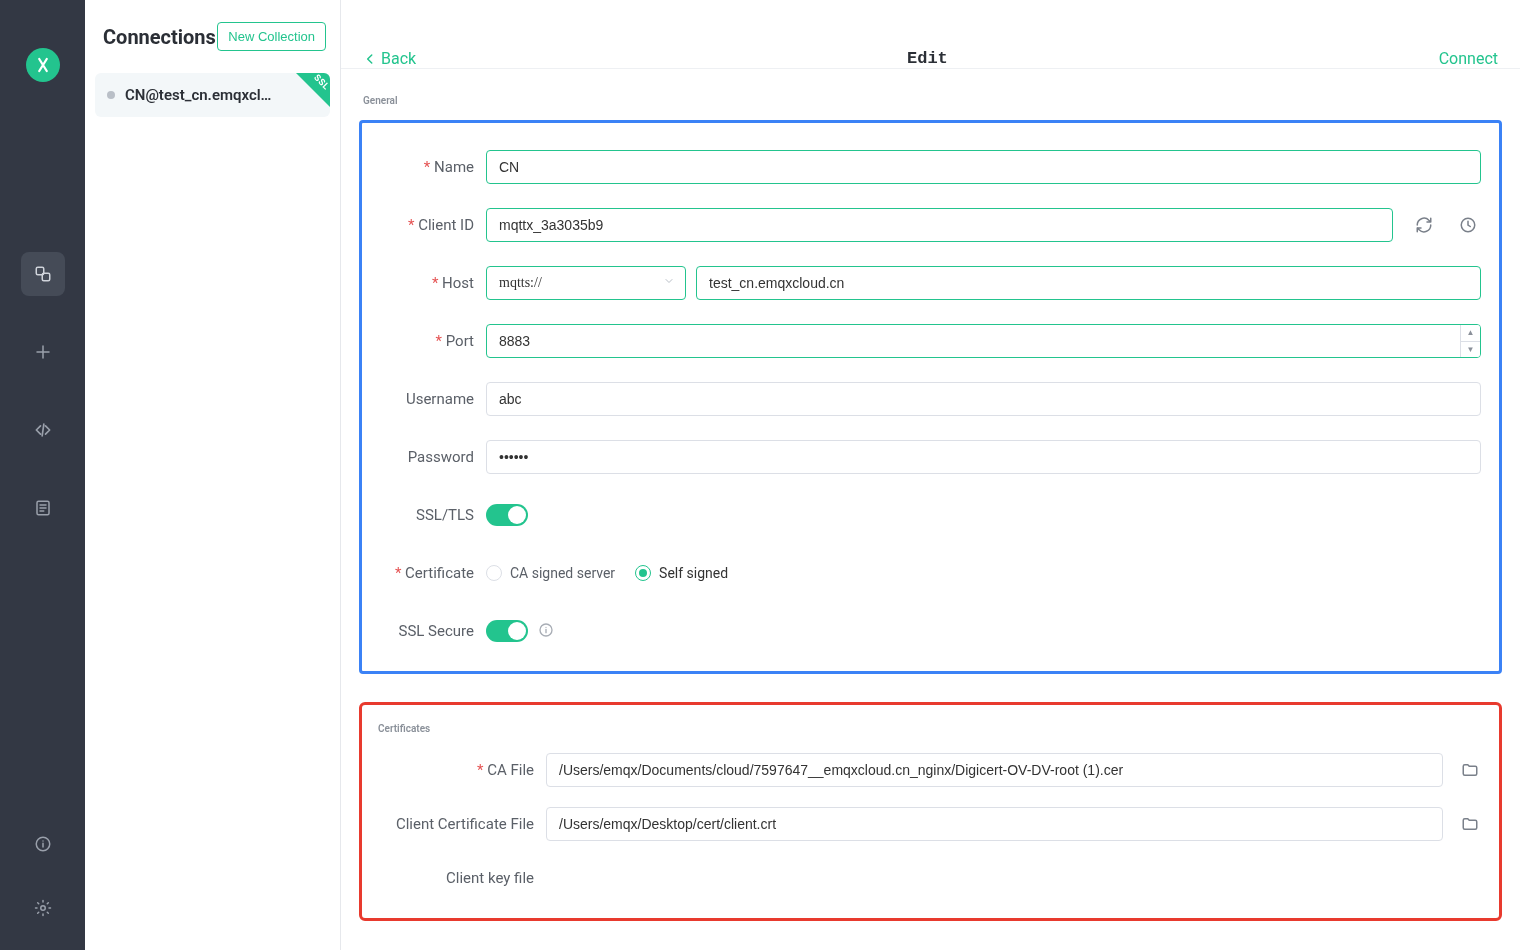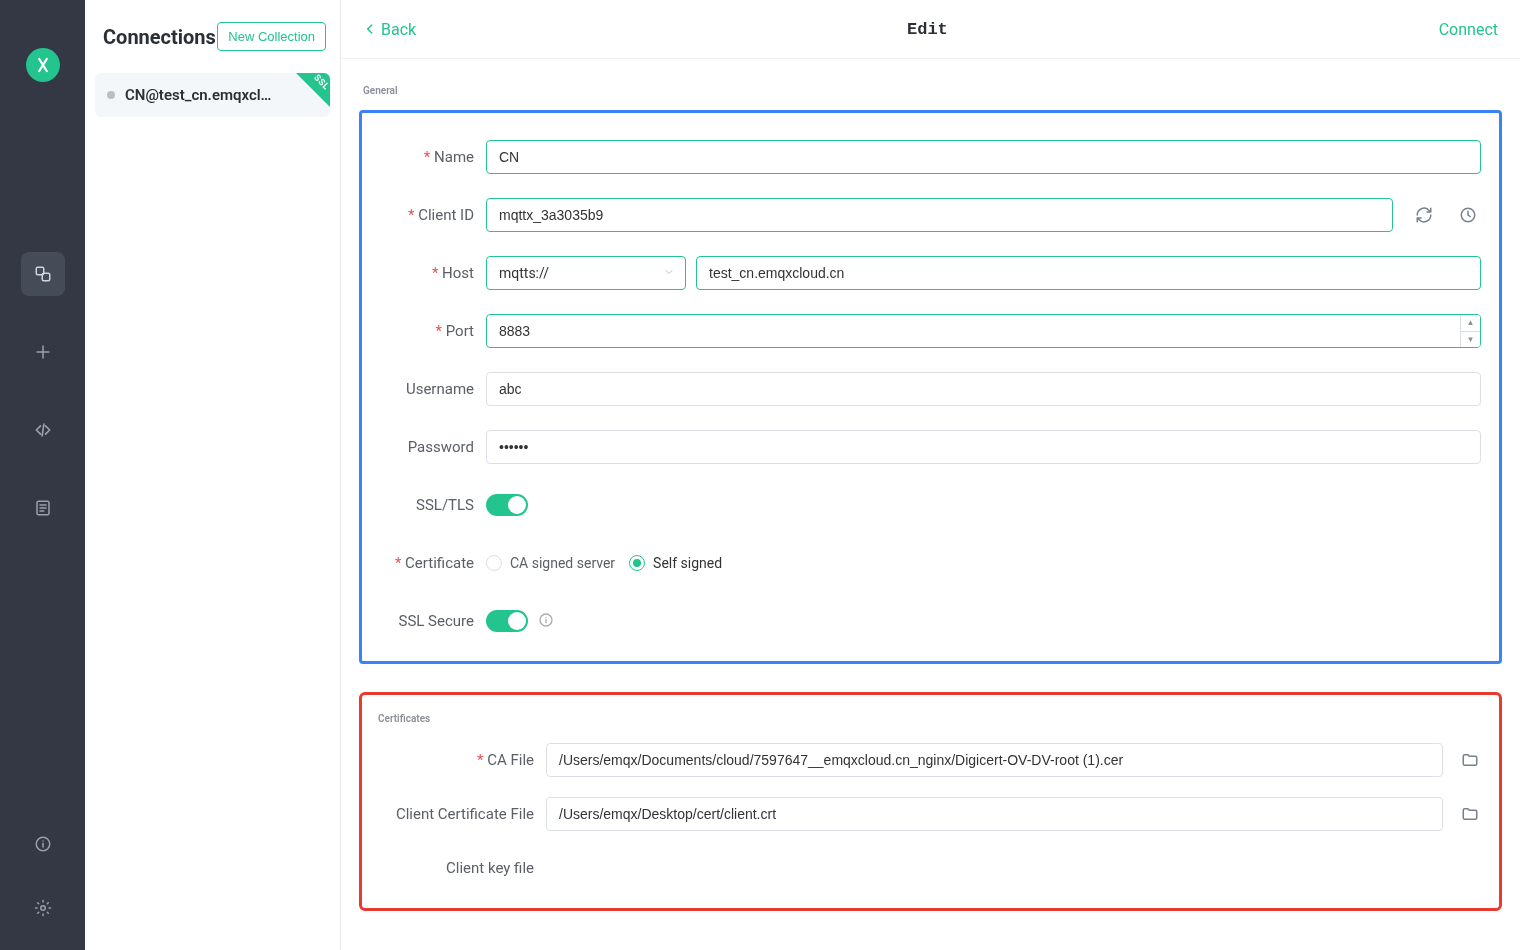--- a/index.html
+++ b/index.html
@@ -93,22 +93,22 @@
   .ssl-corner-text {
     position: absolute; top: 4px; right: 0px;
     transform: rotate(45deg);
     font-size: 9px; font-weight: 700; color: #fff;
     letter-spacing: 0.5px;
   }
 
   
   .main { flex: 1; display: flex; flex-direction: column; min-width: 0; }
   .topbar {
-    height: 59px;
-    display: flex; align-items: center; justify-content: space-between;
+    height: 69px;
+    display: flex; align-items: flex-end; justify-content: space-between;
     padding: 0 22px;
     border-bottom: 1px solid #eef0f3;
   }
   .back { color: #23c48e; font-size: 16px; display: flex; align-items: center; cursor: pointer; }
   .top-title { font-size: 17px; font-weight: 700; color: #2b2f36; font-family: Liberation Mono, monospace; }
   .connect { color: #23c48e; font-size: 16px; cursor: pointer; }
 
   .scroll { overflow-y: auto; padding: 20px 18px 30px 18px; flex: 1; }
 
   .section-title { color: #8a9099; font-size: 10px; font-weight: 600; margin: 6px 0 14px 4px; }
@@ -165,20 +165,21 @@
     height: 34px;
     border: 1px solid #23c48e;
     border-radius: 4px;
     padding: 0 28px 0 12px;
     display: flex; align-items: center;
     font-size: 14px;
     color: #333;
     background: #fff;
     cursor: pointer;
     min-width: 200px;
+    font-family: Liberation Serif, serif;
   }
   .select .chev {
     position: absolute; right: 10px; top: 50%; transform: translateY(-50%);
     color: #b9bfc7;
   }
 
   .icon-btn { width: 26px; height: 26px; display: flex; align-items: center; justify-content: center; color: #7a808a; cursor: pointer; margin-left: 18px; }
   .file-btn { width: 26px; height: 26px; display: flex; align-items: center; justify-content: center; color: #7a808a; cursor: pointer; margin-left: 14px; }
 
   
@@ -189,21 +190,21 @@
     position: relative;
     cursor: pointer;
   }
   .switch .knob {
     position: absolute; top: 2px; right: 2px;
     width: 18px; height: 18px;
     background: #fff; border-radius: 50%;
   }
 
   
-  .radio-group { display: flex; align-items: center; gap: 14px; }
+  .radio-group { display: flex; align-items: center; gap: 20px; }
   .radio { display: flex; align-items: center; gap: 8px; cursor: pointer; }
   .radio .dot {
     width: 16px; height: 16px; border-radius: 50%;
     border: 1px solid #dcdfe6; background: #fff;
     display: flex; align-items: center; justify-content: center;
   }
   .radio.checked .dot { border-color: #23c48e; }
   .radio.checked .dot::after { content: ""; width: 8px; height: 8px; border-radius: 50%; background: #23c48e; }
   .radio.checked .rlabel { color: #333; }
   .rlabel { color: #5b6068; }

